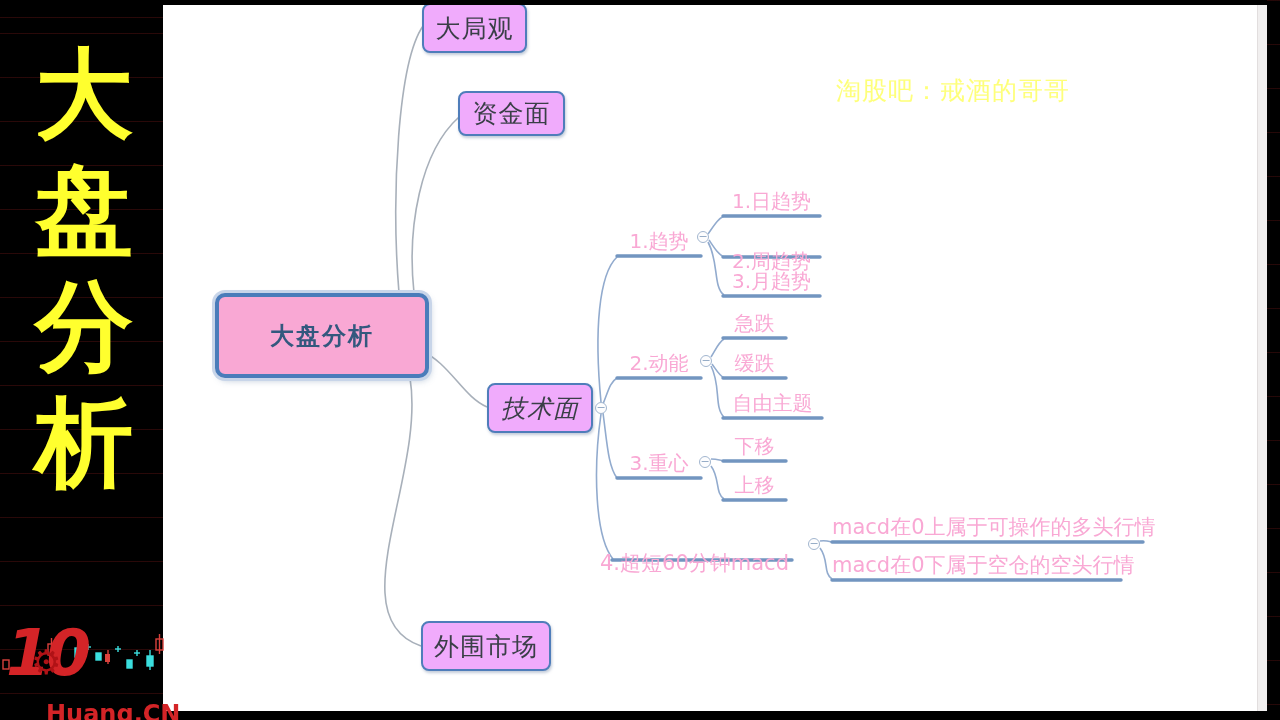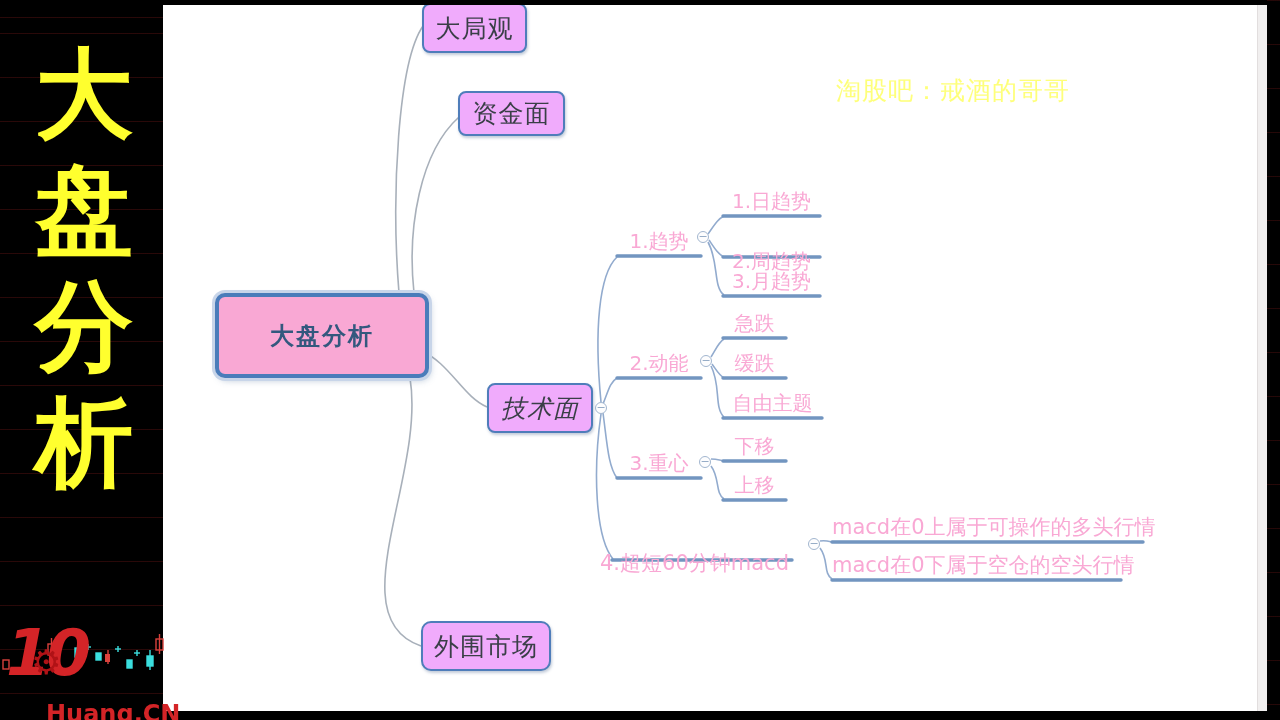--- a/index.html
+++ b/index.html
@@ -20,21 +20,21 @@
     font-size:24px;font-weight:bold;color:#33587e;letter-spacing:2px;
   }
   .branch-box{
     background:#f0abfc;border:2px solid #4f7dba;border-radius:8px;
     box-shadow:1px 2px 3px rgba(120,140,170,.45);
     font-size:25px;color:#3a3f47;letter-spacing:1px;
   }
   .b-overview{left:422px;top:3px;width:105px;height:50px;}
   .b-funds{left:458px;top:91px;width:107px;height:45px;}
   .b-technical{left:487px;top:383px;width:106px;height:50px;font-style:italic;}
-  .b-external{left:421px;top:621px;width:130px;height:50px;border-radius:10px;}
+  .b-external{left:421px;top:621px;width:130px;height:50px;}
   .line-topic{
     position:absolute;z-index:2;height:26px;line-height:26px;text-align:center;
     font-size:20px;color:#f9a8d4;white-space:nowrap;
   }
   .lt-big{font-size:21px;}
   .toggle{
     position:absolute;z-index:2;width:12px;height:12px;border-radius:50%;
     background:#fdfdfe;border:1px solid #a2b6cf;color:#90a7c3;
     display:flex;align-items:center;justify-content:center;
     font-size:11px;line-height:10px;box-sizing:border-box;cursor:pointer;

